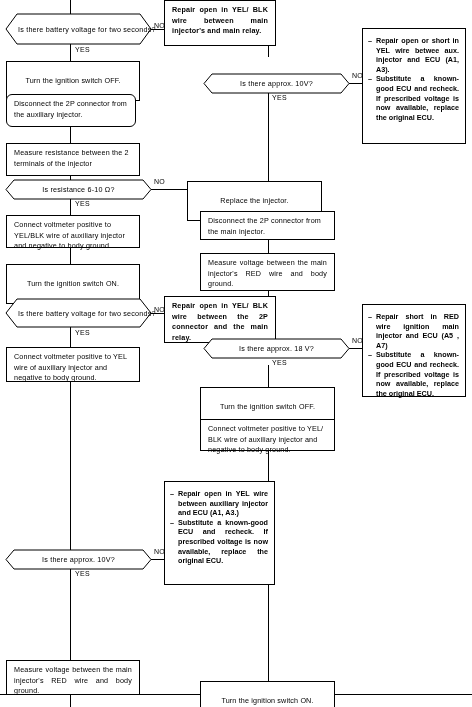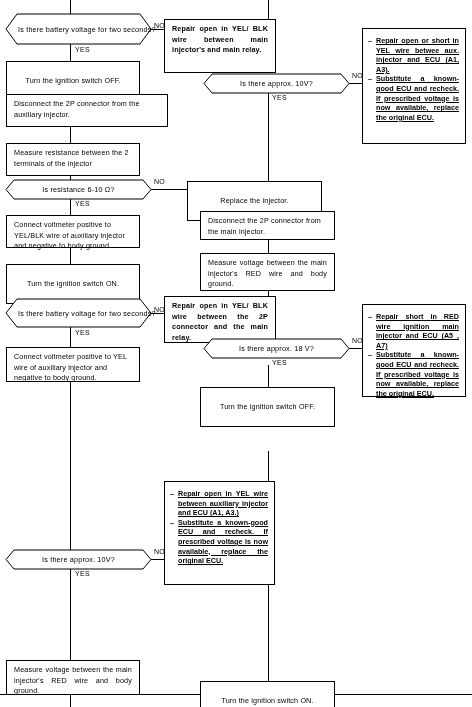--- a/index.html
+++ b/index.html
@@ -99,21 +99,20 @@
   }
   .notedash {
     width: 8px;
     flex: 0 0 8px;
     text-align: left;
   }
   .notetext {
     flex: 1 1 auto;
     text-align: justify;
     text-align-last: left;
-    text-decoration: underline;
   }
 </style>
 </head>
 <body>
 
 <div id="page">
 
   <div class="vline" style="left:70px; top:0px;  height:14px;"></div>
   <div class="vline" style="left:70px; top:43px; height:18px;"></div>
   <div class="vline" style="left:70px; top:78px; height:16px;"></div>
@@ -144,25 +143,25 @@
     <svg width="145" height="30" viewBox="0 0 145 30">
       <polygon points="0,15 11,0 134,0 145,15 134,30 11,30" fill="#ffffff" stroke="#000000" stroke-width="1"></polygon>
     </svg>
     <div class="hex-label" style="padding:0 12px; text-align:left; justify-content:flex-start;">Is there battery voltage for two seconds?</div>
   </div>
   <div class="blabel" style="left:154px; top:22px;">NO</div>
   <div class="blabel" style="left:75px; top:46px;">YES</div>
 
   <div class="hline" style="left:151px; top:29px; width:13px;"></div>
 
-  <div class="box justify" style="left:164px; top:19px; width:112px; height:54px; font-weight:bold;">Repair open in YEL/ BLK wire between main injector's and main relay.</div>
+  <div class="box justify" style="left:164px; top:0; width:112px; height:46px; font-weight:bold;">Repair open in YEL/ BLK wire between main injector's and main relay.</div>
 
   <div class="box center" style="left:6px; top:61px; width:134px; height:17px;">Turn the ignition switch OFF.</div>
 
-  <div class="box" style="left:6px; top:94px; width:162px; height:33px;">Disconnect the 2P connector from the auxiliary injector.</div>
+  <div class="box" style="left:6px; top:94px; width:130px; height:33px;border-radius:6px;">Disconnect the 2P connector from the auxiliary injector.</div>
 
   <div class="box" style="left:6px; top:143px; width:134px; height:33px;">Measure resistance between the 2 terminals of the injector</div>
 
   <div class="hex" style="left:6px; top:180px; width:145px; height:19px;">
     <svg width="145" height="19" viewBox="0 0 145 19">
       <polygon points="0,9.5 8,0 137,0 145,9.5 137,19 8,19" fill="#ffffff" stroke="#000000" stroke-width="1"></polygon>
     </svg>
     <div class="hex-label">Is resistance 6-10 Ω?</div>
   </div>
   <div class="blabel" style="left:154px; top:178px;">NO</div>
@@ -253,16 +252,17 @@
       <span class="notetext">Repair short in RED wire ignition main injector and ECU (A5 , A7)</span>
     </div>
     <div class="noteitem">
       <span class="notedash">–</span>
       <span class="notetext">Substitute a known-good ECU and recheck. If prescribed voltage is now available, replace the original ECU.</span>
     </div>
   </div>
 
   <div class="box center" style="left:200px; top:387px; width:135px; height:16px;">Turn the ignition switch OFF.</div>
 
+  <div class="box" style="left:200px; top:419px; width:135px; height:32px;">Connect voltmeter positive to YEL/ BLK wire of auxiliary injector and negative to body ground.</div>
 
   <div class="box center" style="left:200px; top:681px; width:135px; height:15px;">Turn the ignition switch ON.</div>
 
 </div>
 
 </body></html>

